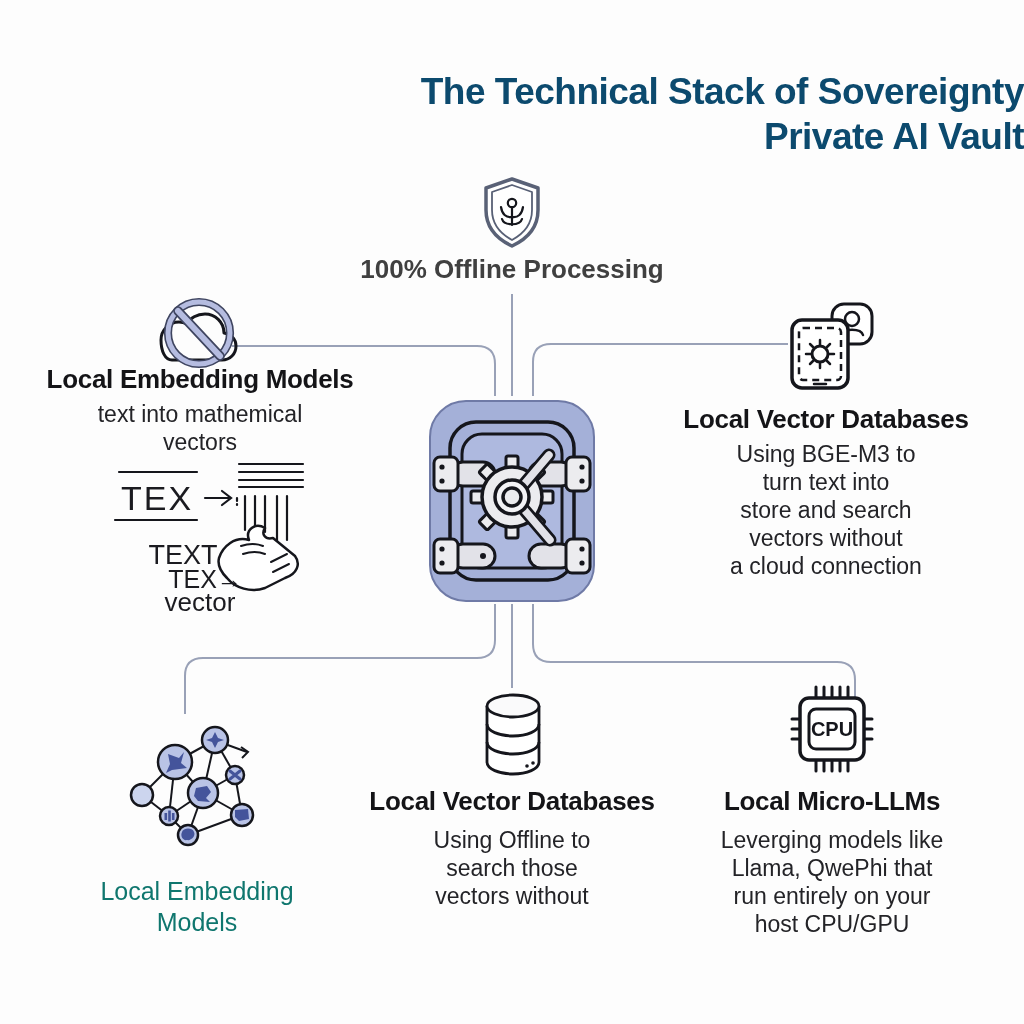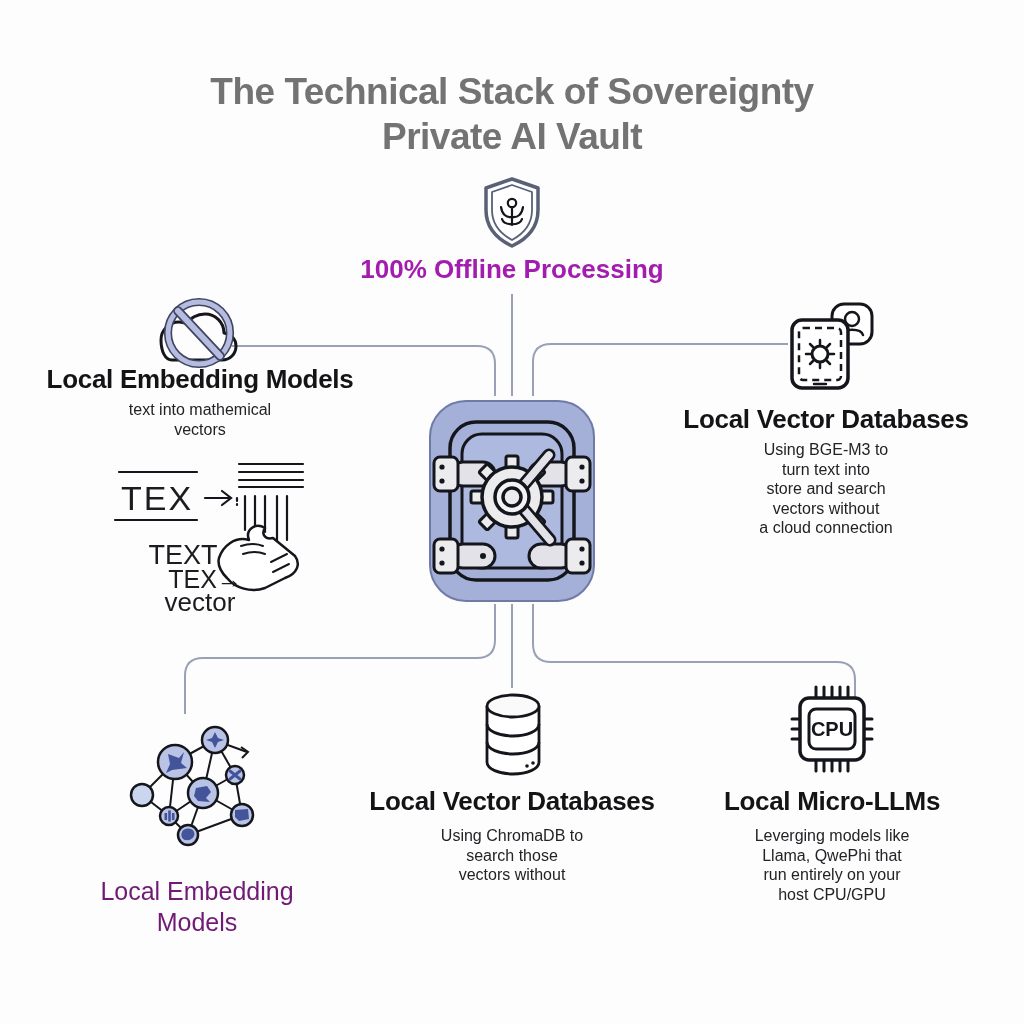--- a/index.html
+++ b/index.html
@@ -4,36 +4,36 @@
 <style>
   html,body{margin:0;padding:0;background:#fff;}
   .canvas{
     position:relative;width:1024px;height:1024px;overflow:hidden;
     background:var(--background,#fdfdfd);
     font-family:"Liberation Sans",sans-serif;color:var(--text,#1b1b1e);
   }
   .abs{position:absolute;}
   .pre{white-space:pre-line;}
   .title{
-    left:0;right:0;top:44px;text-align:center;
+    left:0;right:0;top:44px;text-align:right;
     font-size:37px;font-weight:700;line-height:1.22;letter-spacing:-.5px;
-    color:#737373;
+    color:#0c4a6e;
   }
   .offline{
     left:262px;width:500px;top:254px;text-align:center;
-    font-size:26px;font-weight:700;color:#a21caf;
+    font-size:26px;font-weight:700;color:#404040;
   }
   .heading{
     font-size:26px;font-weight:700;color:#141417;text-align:center;letter-spacing:-.3px;
   }
   .body-text{
-    font-size:16px;color:#232327;text-align:center;line-height:1.22;
+    font-size:23px;color:#232327;text-align:center;line-height:1.22;
   }
   .plain-label{
-    font-size:25px;color:#701a75;text-align:center;line-height:1.25;
+    font-size:25px;color:#0f766e;text-align:center;line-height:1.25;
   }
   svg{display:block;}
   .sketch text{font-family:"Liberation Sans",sans-serif;fill:#1b1b20;}
   .connectors{pointer-events:none;}
 </style>
 </head>
 <body>
 
 <div class="canvas">
 
@@ -241,21 +241,21 @@
   <svg class="abs" style="left:483px;top:692px" width="60" height="84" viewBox="0 0 60 84" fill="none" stroke="var(--ink,#15161c)">
     <path d="M4,14 V70 C4,77 16,82 30,82 C44,82 56,77 56,70 V14" fill="#ffffff" stroke-width="2.8"></path>
     <path d="M4,32 C4,39 16,44 30,44 C44,44 56,39 56,32" stroke-width="2.8"></path>
     <path d="M4,50 C4,57 16,62 30,62 C44,62 56,57 56,50" stroke-width="2.8"></path>
     <ellipse cx="30" cy="14" rx="26" ry="11" fill="#fafafb" stroke-width="2.8"></ellipse>
     <circle cx="44" cy="74" r="1.8" fill="var(--ink,#15161c)" stroke="none"></circle>
     <circle cx="50" cy="71" r="1.8" fill="var(--ink,#15161c)" stroke="none"></circle>
   </svg>
 
   <div class="abs heading" style="left:362px;width:300px;top:786px">Local Vector Databases</div>
-  <div class="abs body-text pre" style="left:382px;width:260px;top:826px">Using ChromaDB to
+  <div class="abs body-text pre" style="left:382px;width:260px;top:826px">Using Offline to
 search those
 vectors without</div>
 
   <svg class="abs" style="left:790px;top:684px" width="84" height="90" viewBox="0 0 84 90" fill="none" stroke="var(--ink,#15161c)">
     <g stroke-width="3" stroke-linecap="round">
       <path d="M26,3 V14"></path>
         <path d="M34,3 V14"></path>
         <path d="M42,3 V14"></path>
         <path d="M50,3 V14"></path>
         <path d="M58,3 V14"></path>

